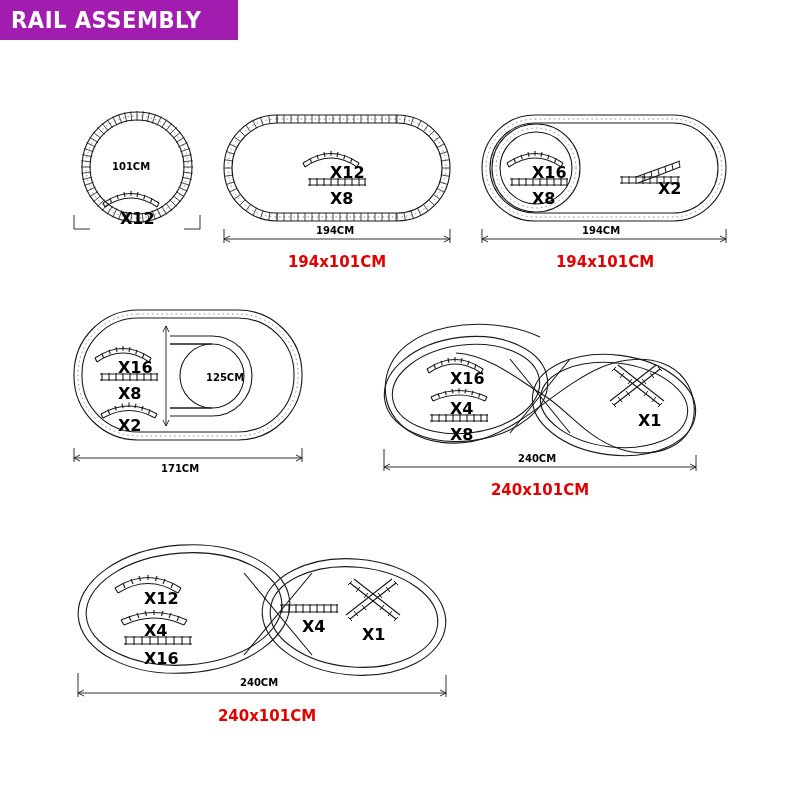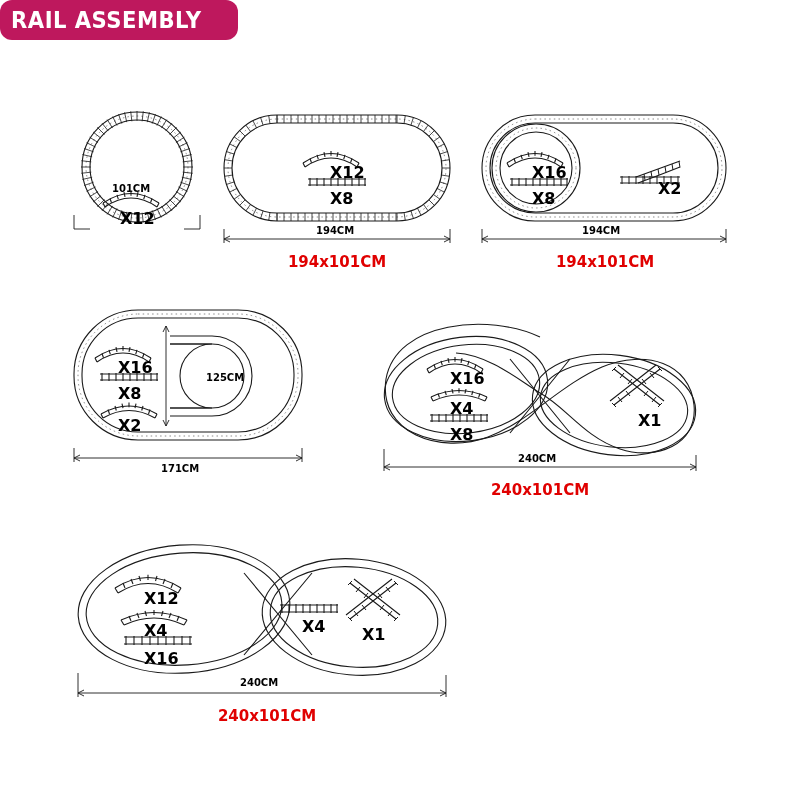--- a/index.html
+++ b/index.html
@@ -8,22 +8,22 @@
     width:800px; height:800px;
     background:#ffffff;
     font-family:"Liberation Sans", sans-serif;
     position:relative;
     overflow:hidden;
   }
   
   #header-banner {
     position:absolute; left:0; top:0;
     width:238px; height:40px;
-    background:#be185d;
-    display:flex; align-items:center;border-radius:12px;
+    background:#a21caf;
+    display:flex; align-items:center;
   }
   #header-title {
     color:#ffffff;
     font-family:"DejaVu Sans", sans-serif;
     font-weight:bold;
     font-size:23px;
     letter-spacing:0.5px;
     padding-left:12px;
     white-space:nowrap;
     transform:scaleX(0.92);
@@ -143,21 +143,21 @@
             <line x1="122.71076165508916" y1="56.84963409924783" x2="132.6478837540216" y2="55.72998933821475" stroke="#1a1a1a" stroke-width="0.8"></line>
           </g>
       </g>
     </g>
 
     <g class="dimline">
       <path d="M14,110 L14,124 M14,124 L30,124" fill="none"></path>
       <path d="M140,110 L140,124 M140,124 L124,124" fill="none"></path>
     </g>
   </svg>
-  <div class="dimlabel" style="left:52px; top:56px;margin-top:22px;">101CM</div>
+  <div class="dimlabel" style="left:52px; top:56px;">101CM</div>
 
   <svg style="position:absolute; left:40px; top:78px;" width="62" height="26" viewBox="0 0 62 26">
     <path d="M3,20 Q31,1 59,20" class="rail-outline" stroke-width="1.2"></path>
     <path d="M5,24 Q31,6 57,24" class="rail-outline" stroke-width="1.2"></path>
     <g stroke="#1a1a1a" stroke-width="1.1">
       <line x1="3" y1="20" x2="5" y2="24"></line>
         <line x1="10" y1="15.5" x2="11.5" y2="19.8"></line>
       <line x1="17" y1="11.8" x2="18.3" y2="16.2"></line>
         <line x1="24" y1="9.2" x2="25" y2="13.8"></line>
       <line x1="31" y1="8" x2="31" y2="12.7"></line>

